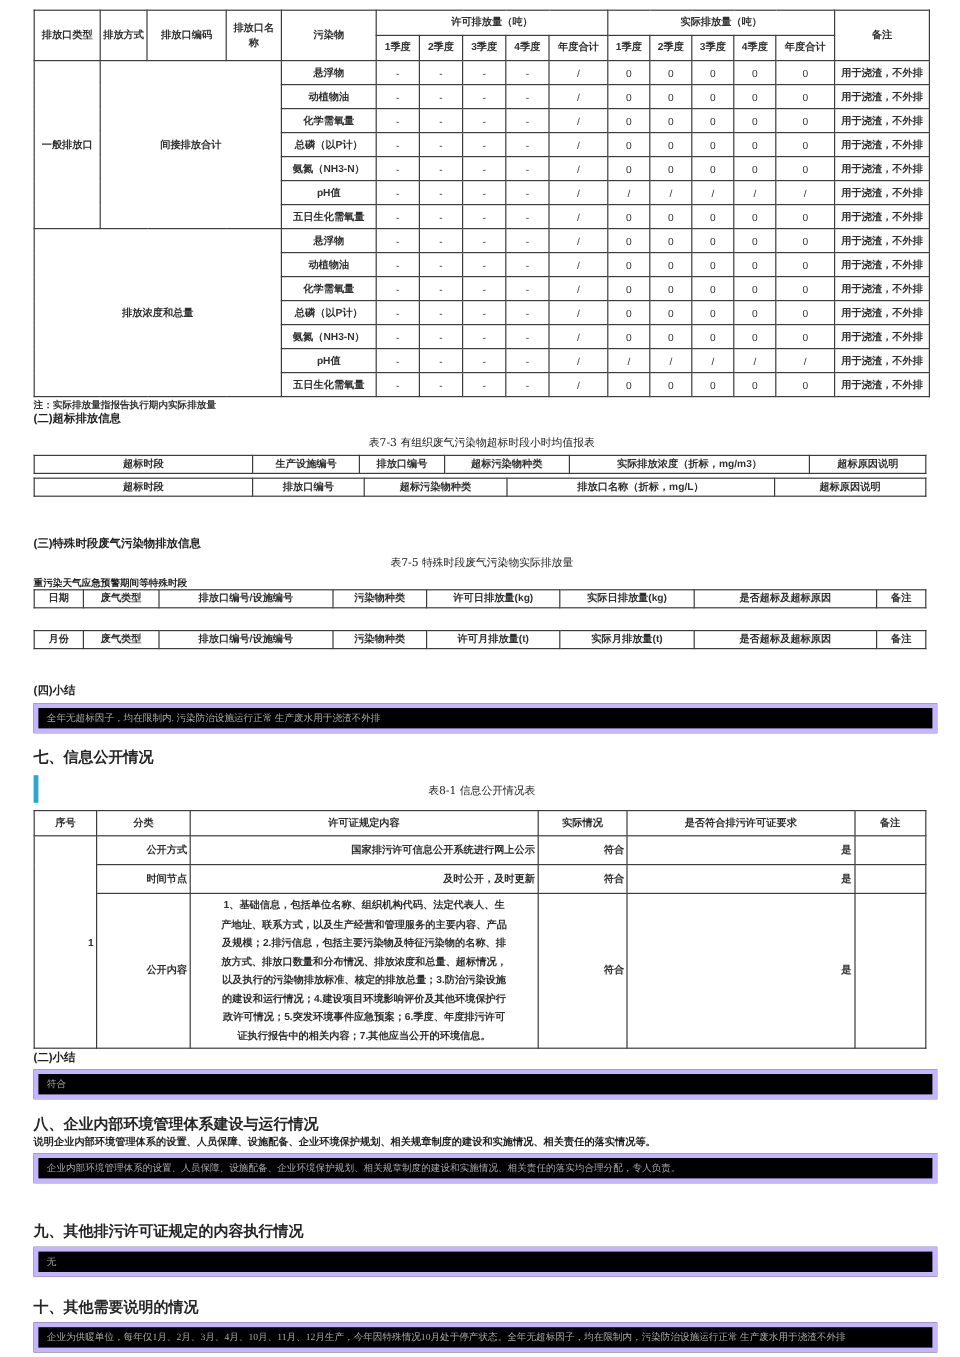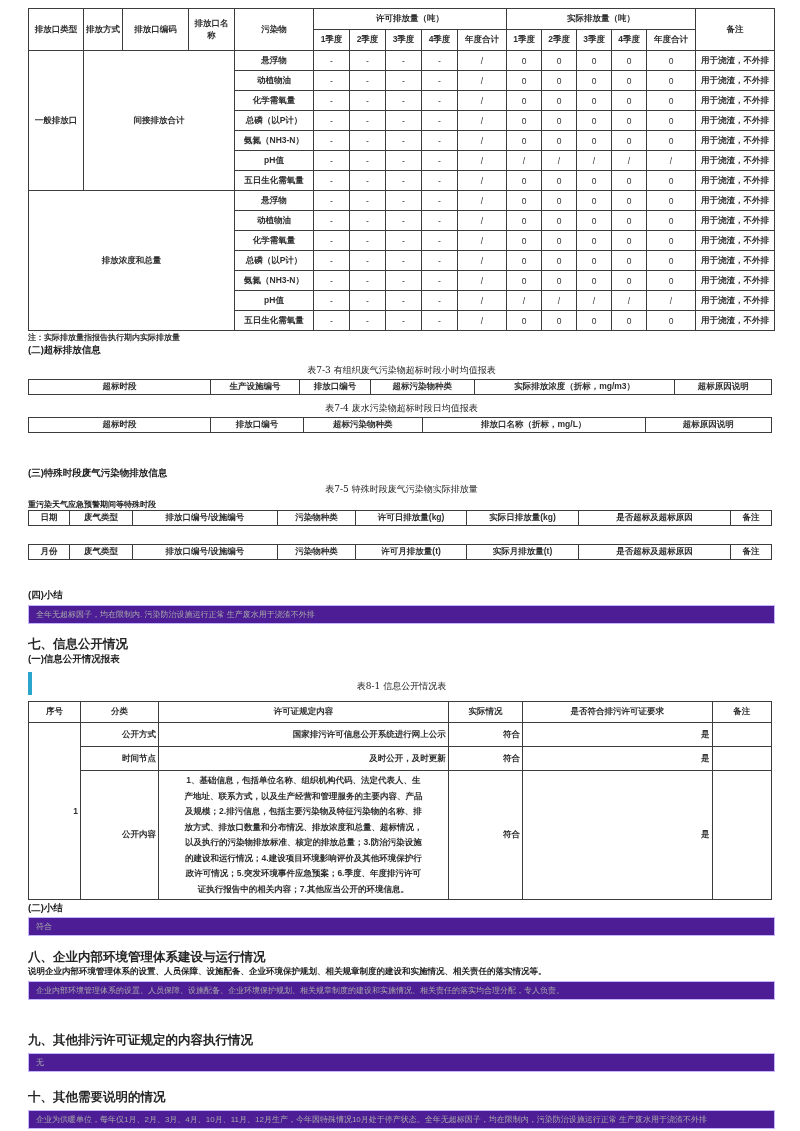--- a/index.html
+++ b/index.html
@@ -18,22 +18,22 @@
   .t1 tbody td[data-name="permitted-value-cell"],
   .t1 tbody td[data-name="actual-value-cell"]{font-weight:normal;}
 
   .note{font-size:8px;font-weight:bold;color:#333;margin-top:2px;line-height:10px;}
   .h-sub{font-size:9.5px;font-weight:bold;color:#222;line-height:12px;}
   .h-big{font-size:12.5px;font-weight:bold;color:#262626;line-height:15px;}
   .tbl-title{font-family:"DejaVu Serif","Liberation Serif",serif;font-size:9px;color:#222;
              text-align:center;line-height:11px;}
   .one-row td{height:14px;}
   .small-label{font-size:8px;font-weight:bold;color:#222;line-height:9px;}
-  .gbox{width:731px;border:1px solid #c4b5fd;color:#a9a9a9;font-size:8px;
-        padding:4px 7px;line-height:9px;background:#4c1d95;}
+  .gbox{width:731px;border:4px solid #c4b5fd;color:#a9a9a9;font-size:8px;
+        padding:4px 7px;line-height:9px;background:#000000;font-family:Liberation Serif, serif;}
   .t81 td{height:20px;}
   .t81 .row-mid td{height:23px;}
   .t81 .row-big td{height:111px;}
   .t81 .long-text{line-height:15.5px;padding:2px 25px;text-align:center;font-weight:bold;}
   .t81 tbody td{font-weight:bold;text-align:right;}
   .title81-wrap{position:relative;height:24px;}
   .blue-bar{position:absolute;left:0;top:-2px;width:4px;height:23px;}
   .title81-wrap .tbl-title{line-height:24px;}
 </style>
 </head>
@@ -306,21 +306,20 @@
       <td data-name="col-exceed-period">超标时段</td>
       <td data-name="col-facility-no">生产设施编号</td>
       <td data-name="col-outlet-no">排放口编号</td>
       <td data-name="col-exceed-pollutant">超标污染物种类</td>
       <td data-name="col-actual-concentration">实际排放浓度（折标，mg/m3）</td>
       <td data-name="col-exceed-reason">超标原因说明</td>
     </tr>
         </thead>
   </table>
 
-  <div class="tbl-title" style="margin-top:8px" data-name="table74-title">表7-4 废水污染物超标时段日均值报表</div>
   <table class="one-row" style="margin-top:3px" data-name="table74">
     <colgroup>
           <col style="width:24.5%">
           <col style="width:12.5%">
           <col style="width:16%">
           <col style="width:30%">
           <col style="width:17%">
         </colgroup>
     <thead>
           <tr data-name="table74-header-row">
@@ -384,21 +383,20 @@
       <td data-name="col-exceed-and-reason">是否超标及超标原因</td>
       <td data-name="col-remark">备注</td>
     </tr>
         </thead>
   </table>
 
   <div class="h-sub" style="margin-top:29px" data-name="heading-summary-4">(四)小结</div>
   <div class="gbox" style="margin-top:4px" data-name="summary-4-field">全年无超标因子，均在限制内. 污染防治设施运行正常 生产废水用于浇渣不外排</div>
 
   <div class="h-big" style="margin-top:13px" data-name="heading-section-7">七、信息公开情况</div>
-  <div class="h-sub" style="margin-top:1px" data-name="heading-section-7-1">(一)信息公开情况报表</div>
 
   <div class="title81-wrap" style="margin-top:9px">
     <div class="blue-bar" data-name="accent-bar" style="background: rgb(42, 166, 205);"></div>
     <div class="tbl-title" data-name="table81-title">表8-1 信息公开情况表</div>
   </div>
 
   <table class="t81" style="margin-top:3px" data-name="table81">
     <colgroup>
           <col style="width:7%">
           <col style="width:10.5%">

